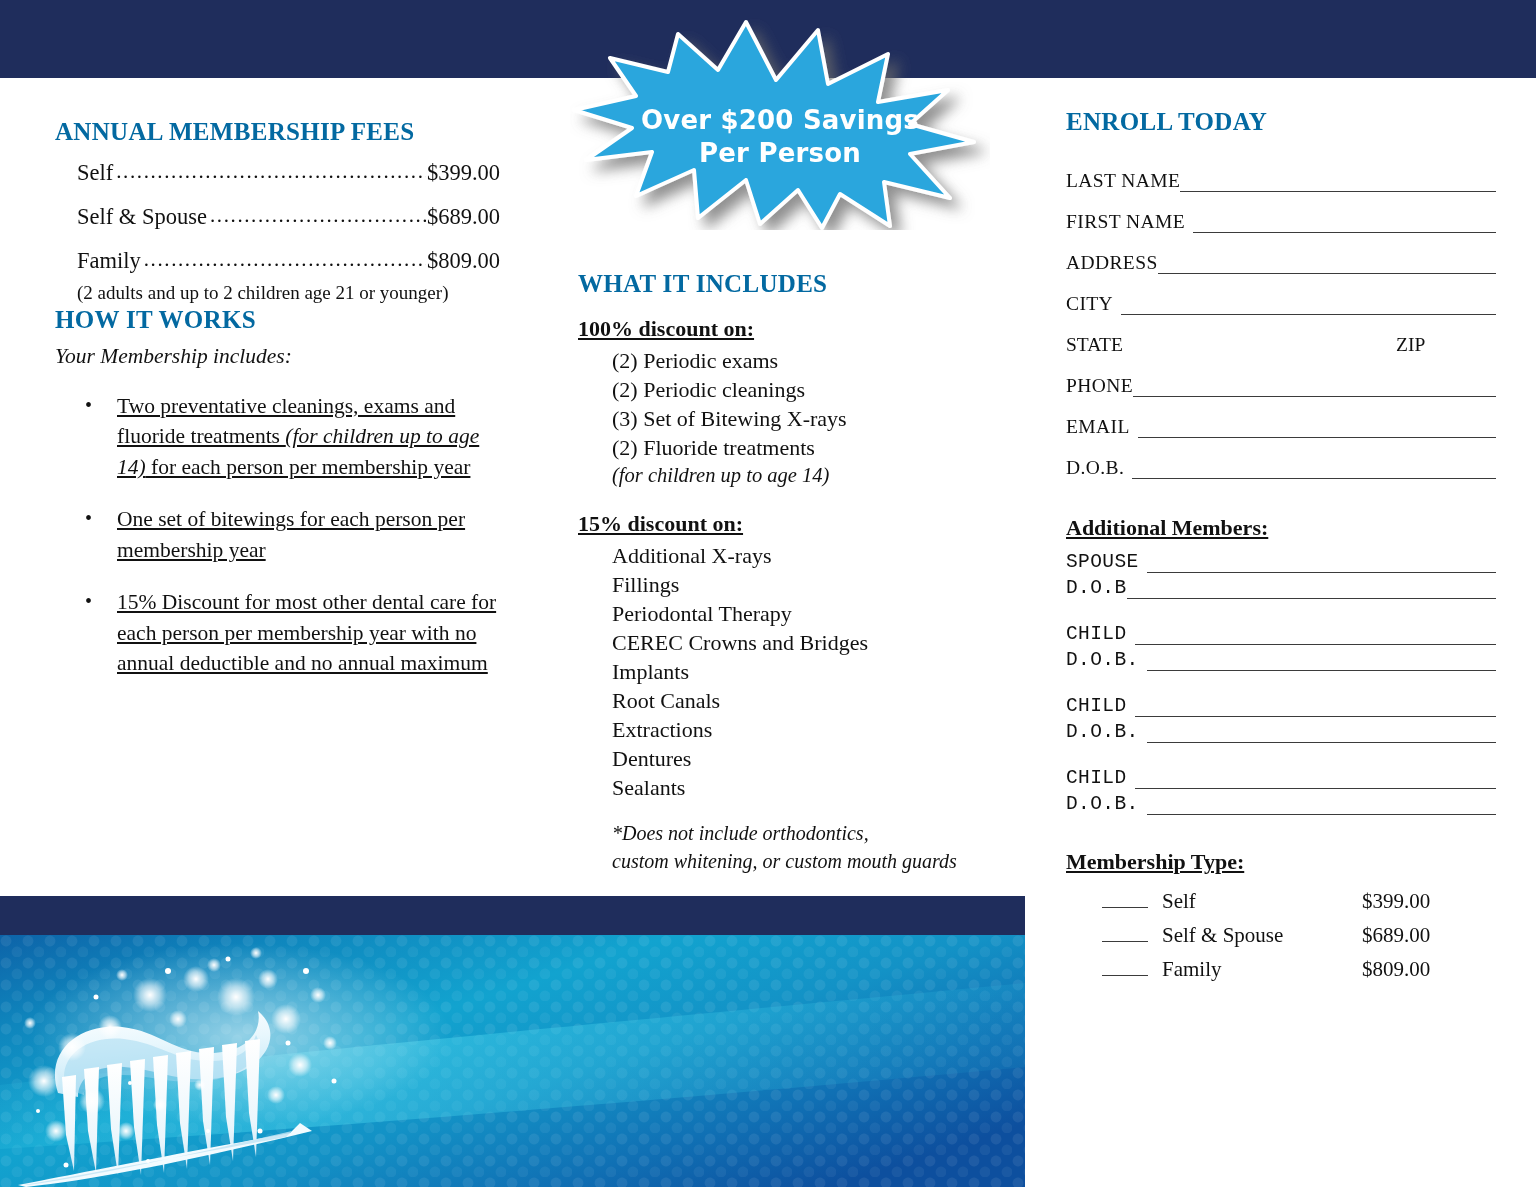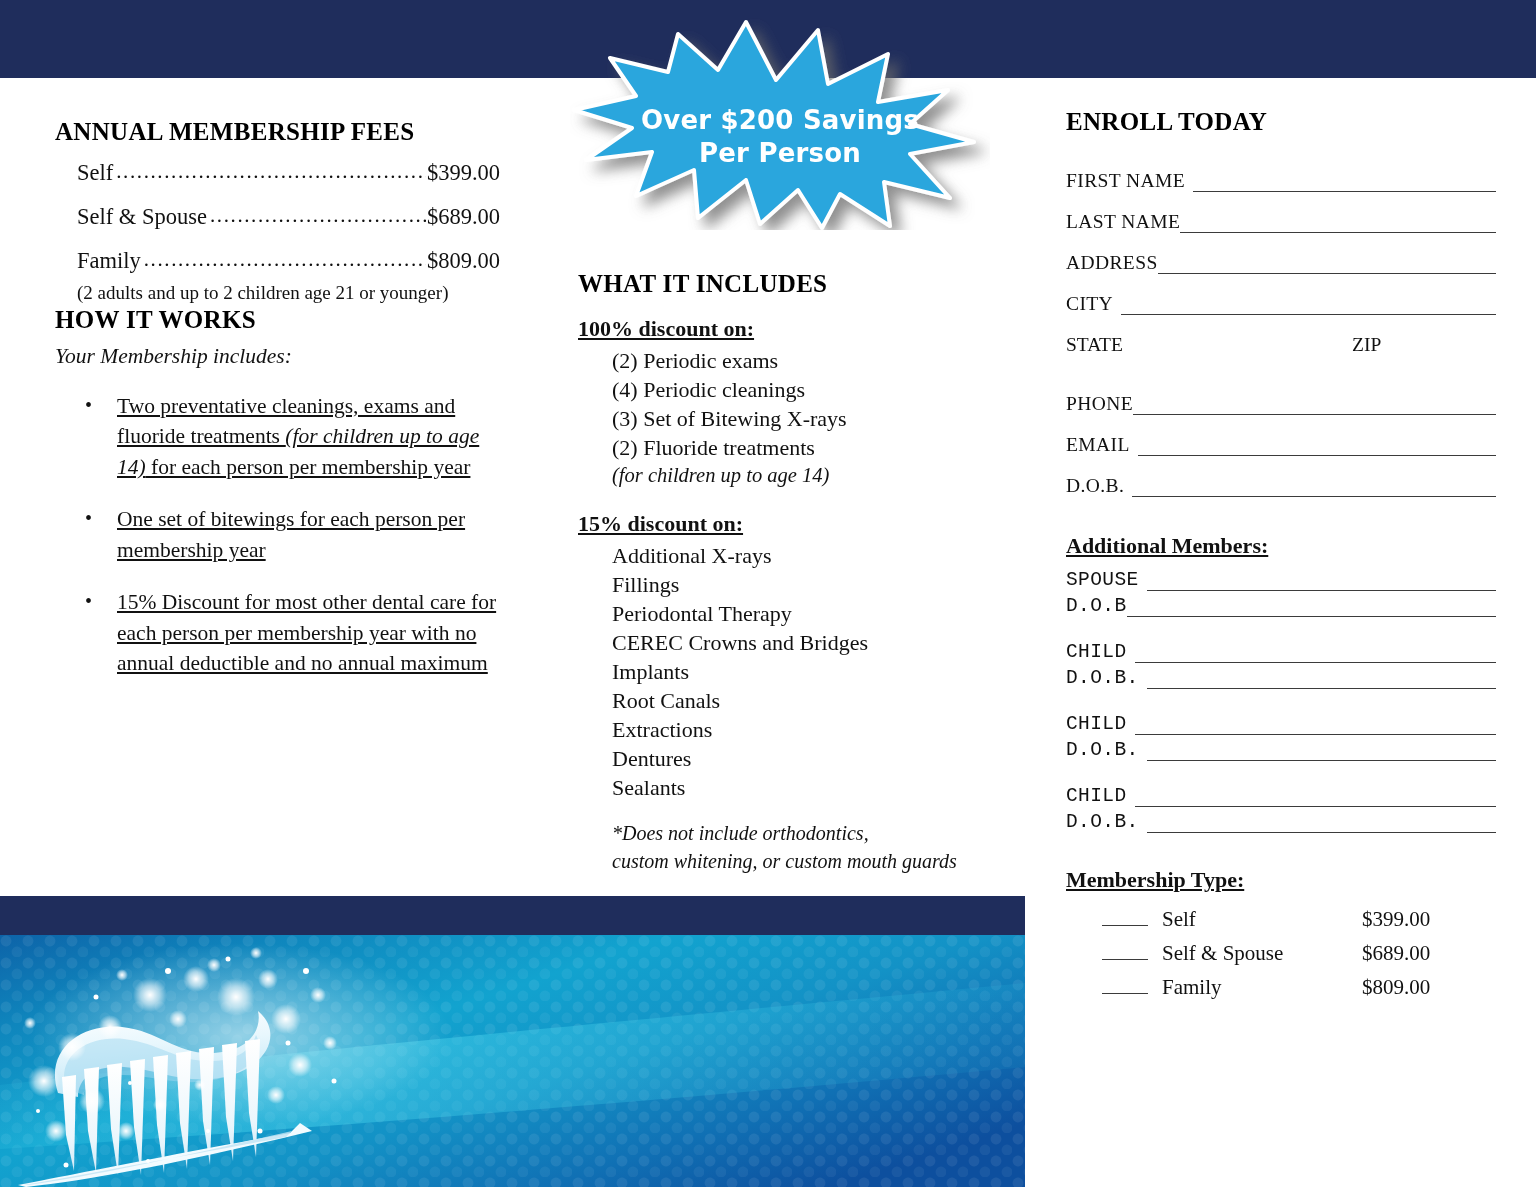--- a/index.html
+++ b/index.html
@@ -53,21 +53,21 @@
     position: absolute;
     left: 1066px;
     top: 108px;
     width: 430px;
   }
 
   h2.section-head {
     margin: 0 0 8px 0;
     font-size: 25px;
     font-weight: bold;
-    color: #000000;
+    color: #0369a1;
     letter-spacing: 0.3px;
     font-family: "Liberation Serif", "DejaVu Serif", serif;
   }
 
   
   .fee-list {
     margin: 14px 0 0 22px;
   }
   .fee-row {
     display: flex;
@@ -175,21 +175,21 @@
     letter-spacing: 0.4px;
     white-space: nowrap;
   }
   .form-row .rule {
     flex: 1 1 auto;
     border-bottom: 1.4px solid #3b3b3b;
     height: 16px;
   }
   .form-row .rule.gap { margin-left: 8px; }
 
-  .row-split { display: flex; align-items: flex-end; margin-bottom: 37px; font-size: 19.5px; }
+  .row-split { display: flex; align-items: flex-end; margin-bottom: 19px; font-size: 19.5px; gap: 44px; }
   .row-split .seg-state { display: flex; align-items: flex-end; width: 268px; }
   .row-split .seg-zip { display: flex; align-items: flex-end; flex: 1 1 auto; margin-left: 18px; }
 
   .sub-head {
     font-size: 22px;
     font-weight: bold;
     text-decoration: underline;
     margin: 36px 0 10px 0;
   }
   .tight .form-row { margin-bottom: 4px; font-family: Liberation Mono, monospace; }
@@ -324,21 +324,21 @@
   </div>
 </div>
 
 <div class="col-mid">
 
   <h2 class="section-head">WHAT IT INCLUDES</h2>
 
   <div class="disc-head first">100% discount on:</div>
   <ul class="inc-list">
     <li>(2) Periodic exams</li>
-    <li>(4) Periodic cleanings</li>
+    <li>(2) Periodic cleanings</li>
     <li>(3) Set of Bitewing X-rays</li>
     <li>(2) Fluoride treatments</li>
   </ul>
   <div class="inc-sub">(for children up to age 14)</div>
 
   <div class="disc-head">15% discount on:</div>
   <ul class="list-15">
     <li>Additional X-rays</li>
     <li>Fillings</li>
     <li>Periodontal Therapy</li>
@@ -357,27 +357,27 @@
 
 </div>
 
 <div class="col-right">
 
   <h2 class="section-head">ENROLL TODAY</h2>
 
   <div class="form-block">
 
     <div class="form-row">
-      <span class="lbl">FIRST NAME</span>
-      <span class="rule gap"></span>
-    </div>
-
-    <div class="form-row">
       <span class="lbl">LAST NAME</span>
       <span class="rule"></span>
+    </div>
+
+    <div class="form-row">
+      <span class="lbl">FIRST NAME</span>
+      <span class="rule gap"></span>
     </div>
 
     <div class="form-row">
       <span class="lbl">ADDRESS</span>
       <span class="rule"></span>
     </div>
 
     <div class="form-row">
       <span class="lbl">CITY</span>
       <span class="rule gap"></span>

